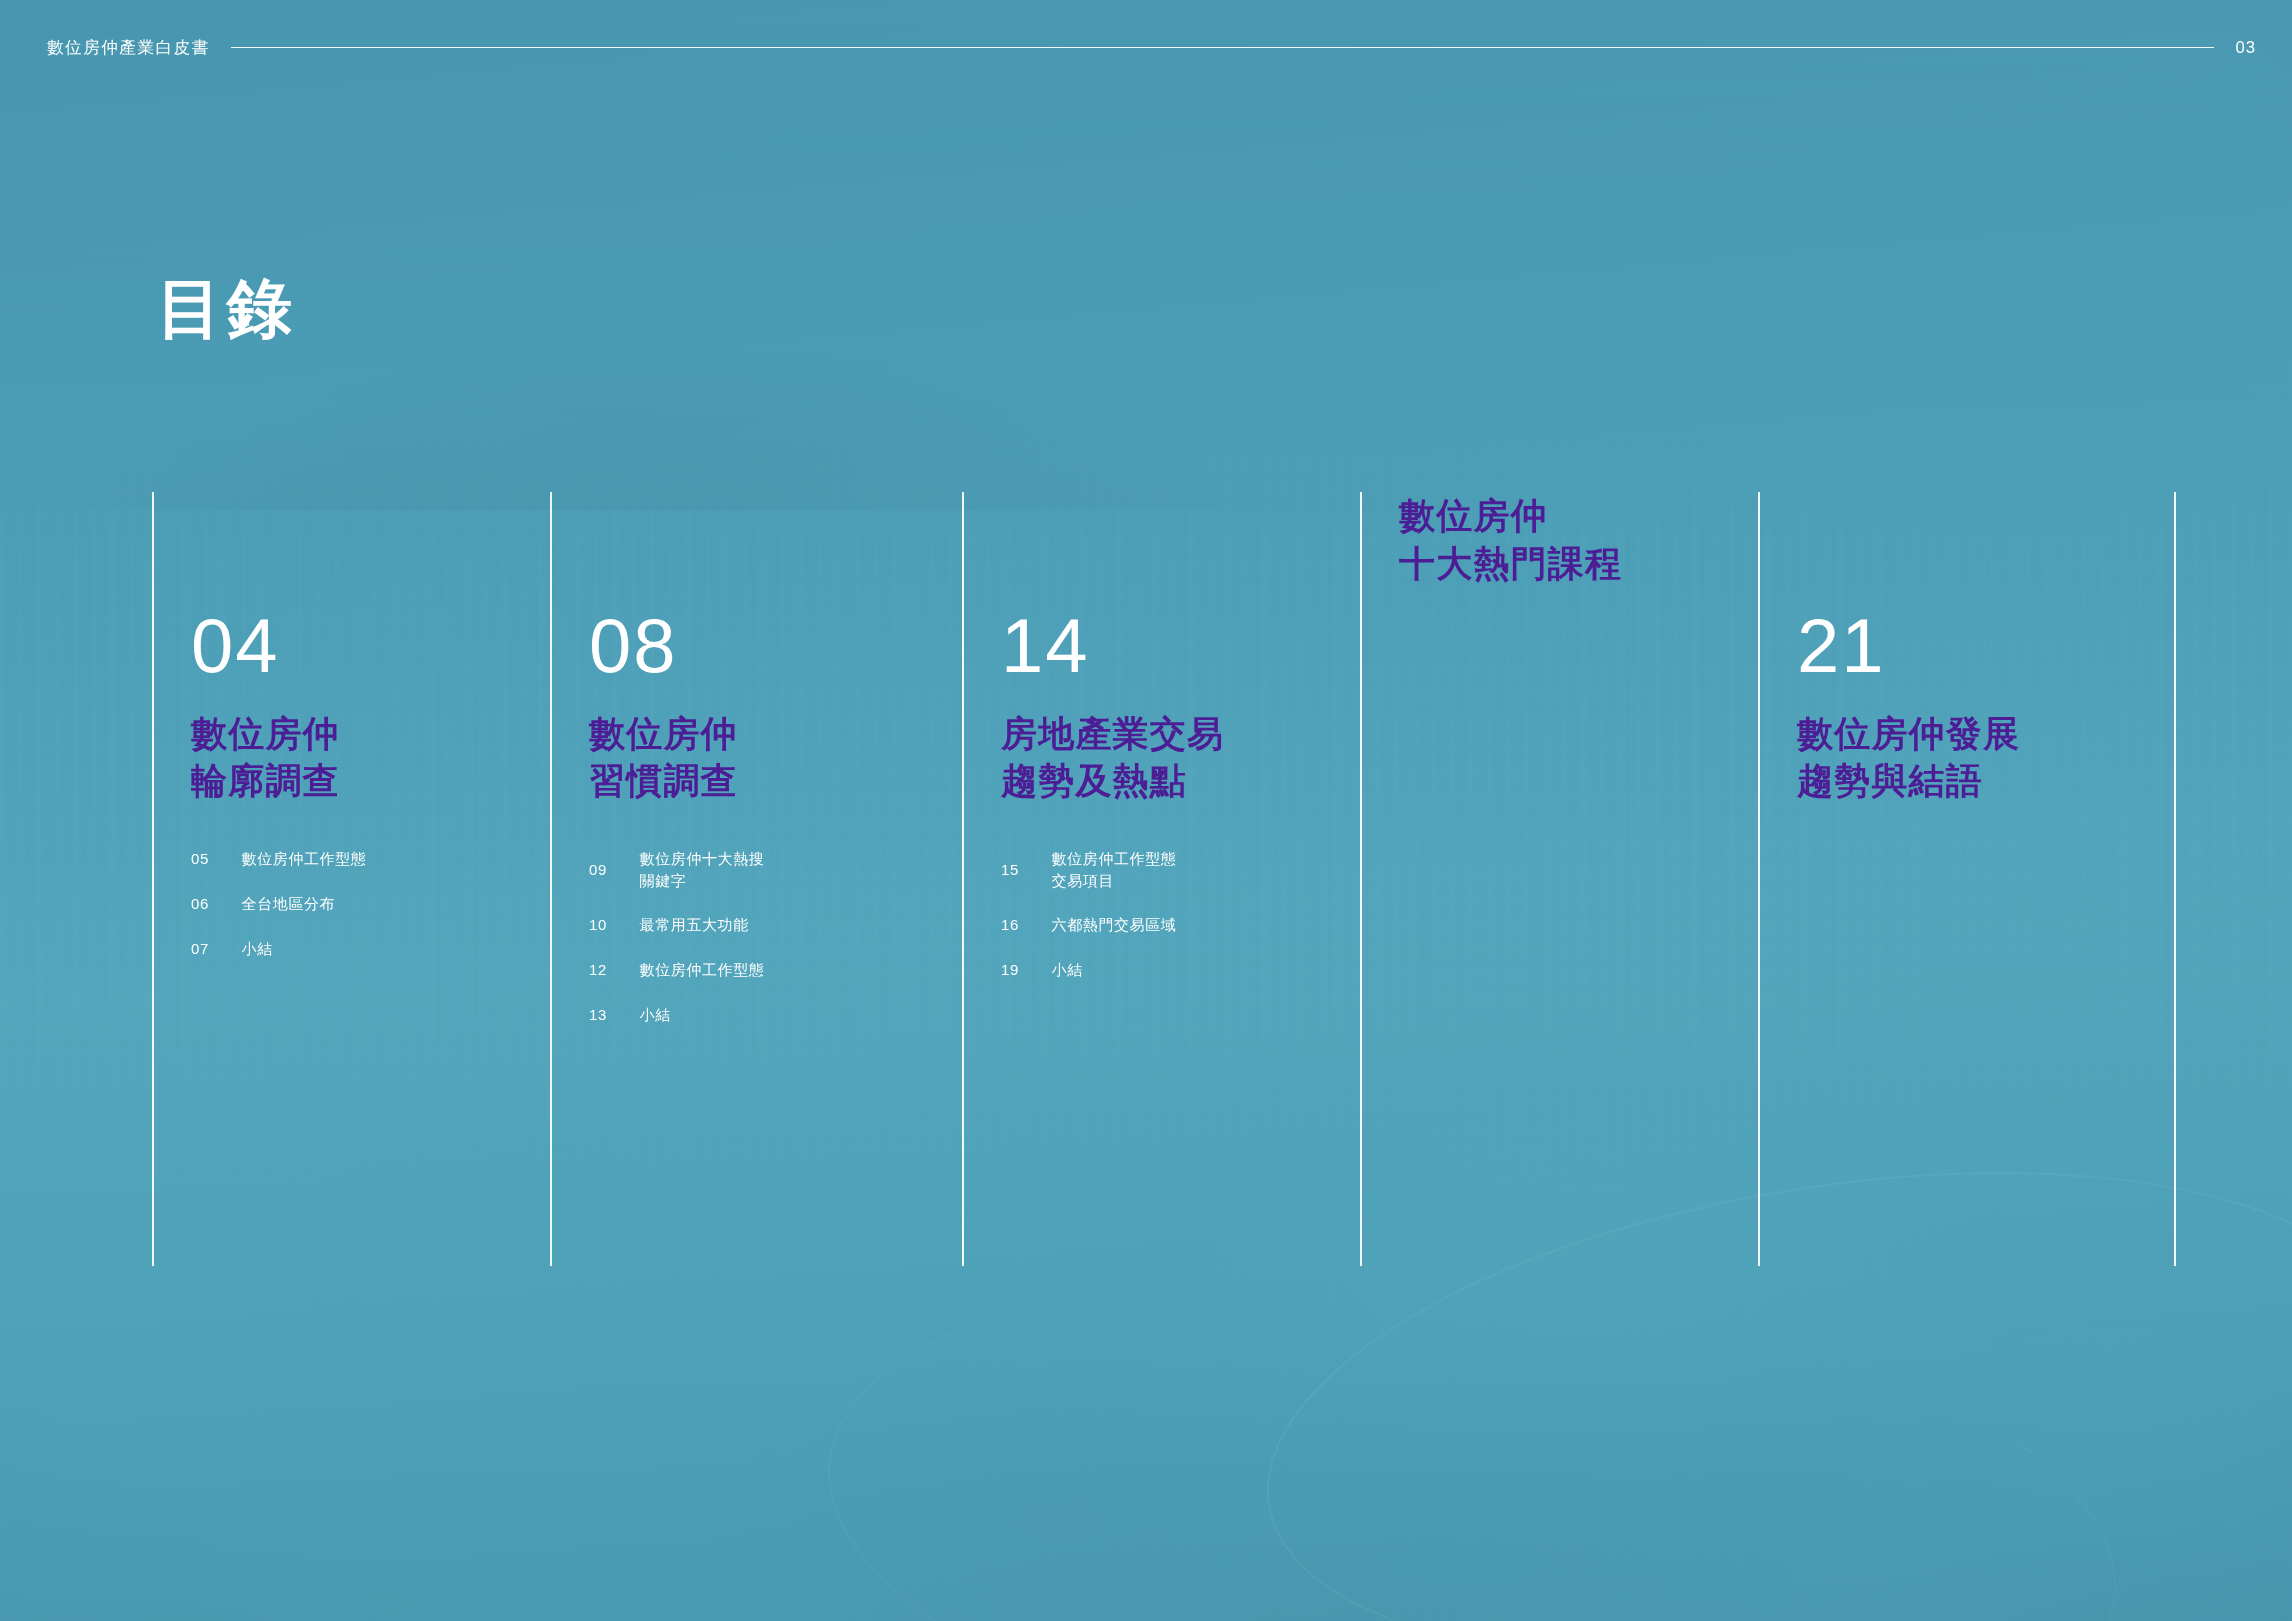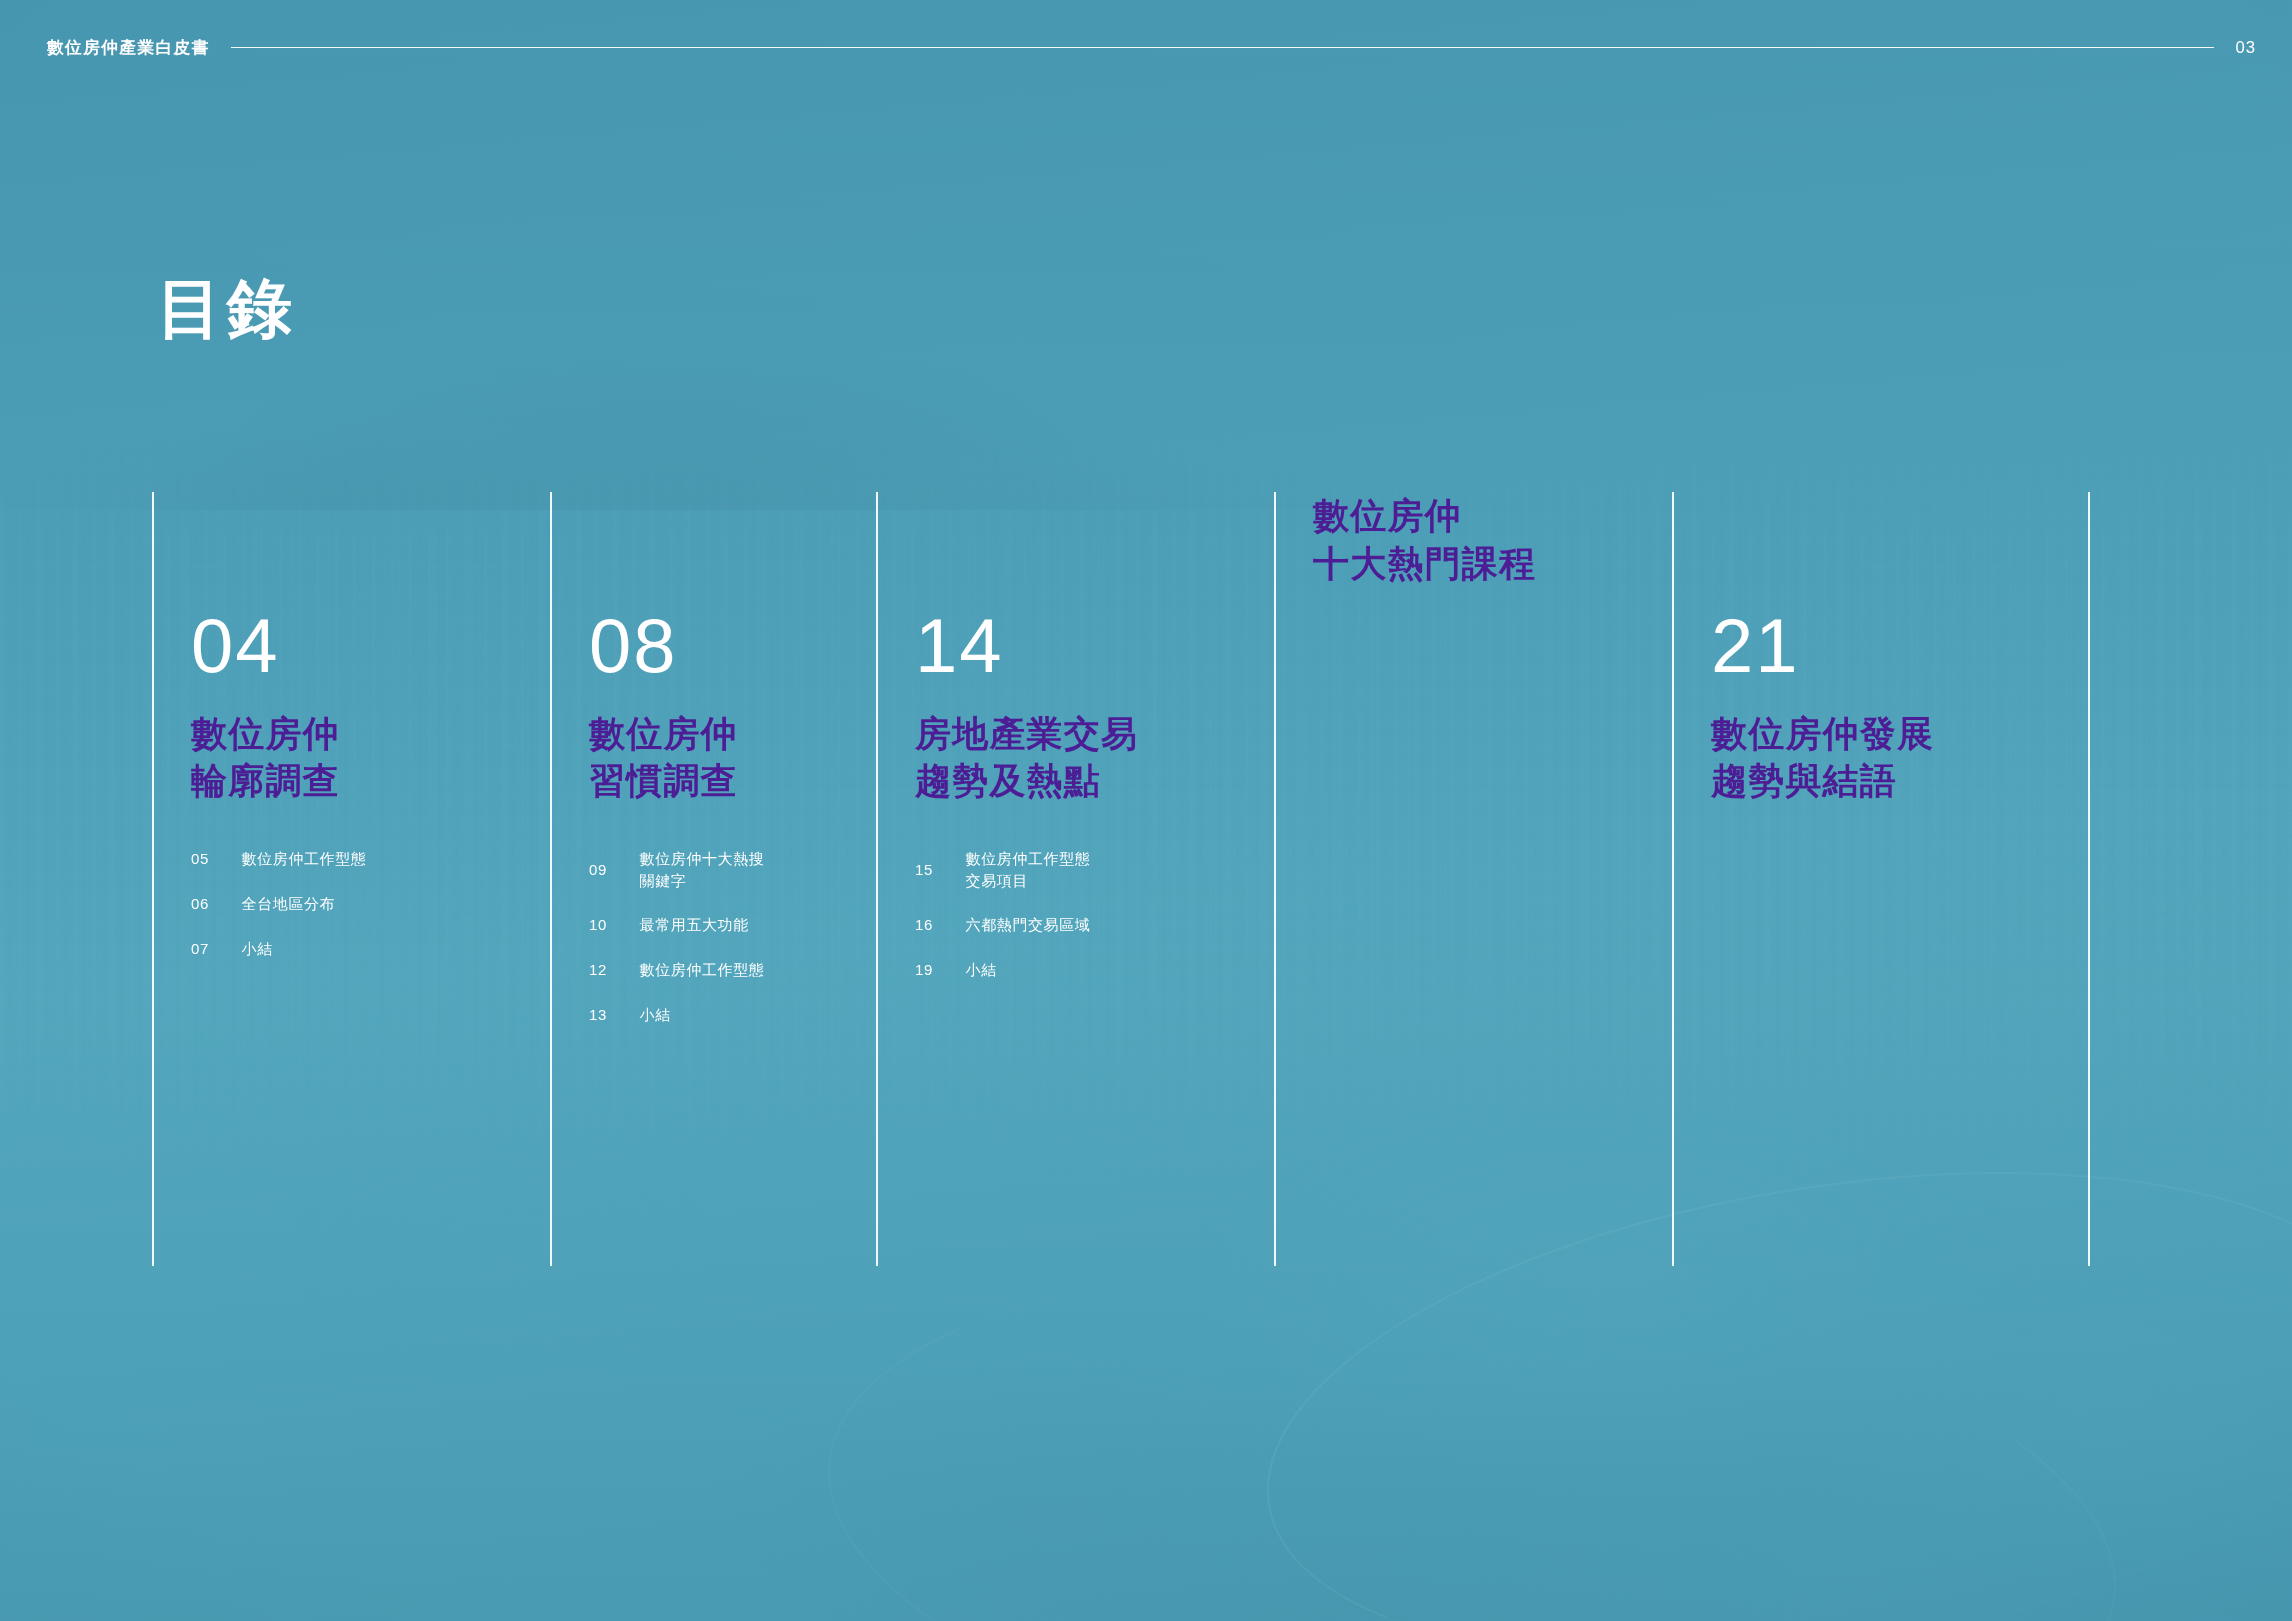--- a/index.html
+++ b/index.html
@@ -140,21 +140,21 @@
     top: 35px;
     left: 47px;
     right: 37px;
     height: 25.5px;
     display: flex;
     align-items: center;
     gap: 0;
   }
   .runhead-title {
     font-size: 16.7px;
-    font-weight: 700;
+    font-weight: 400;
     letter-spacing: 1.4px;
     color: #ffffff;
     white-space: nowrap;
     line-height: 25.5px;
   }
   .runhead-rule {
     flex: 1 1 auto;
     height: 1px;
     background: #ffffff;
     margin: 0 21.6px 0 21.6px;
@@ -191,21 +191,21 @@
     display: flex;
   }
 
   .toc-col {
     position: relative;
     padding-left: 39px;
     padding-right: 19.6px;
     flex: 0 0 auto;
   }
   .toc-col.w1 { width: 398px; }
-  .toc-col.w2 { width: 326px; }
+  .toc-col.w2 { width: 412px; }
   .toc-col.w3 { width: 398px; }
   .toc-col.w4 { width: 398px; }
   .toc-col.w5 { width: 398px; }
 
   .toc-rule {
     position: absolute;
     left: 0;
     top: 0;
     width: 2px;
     height: 774px;

